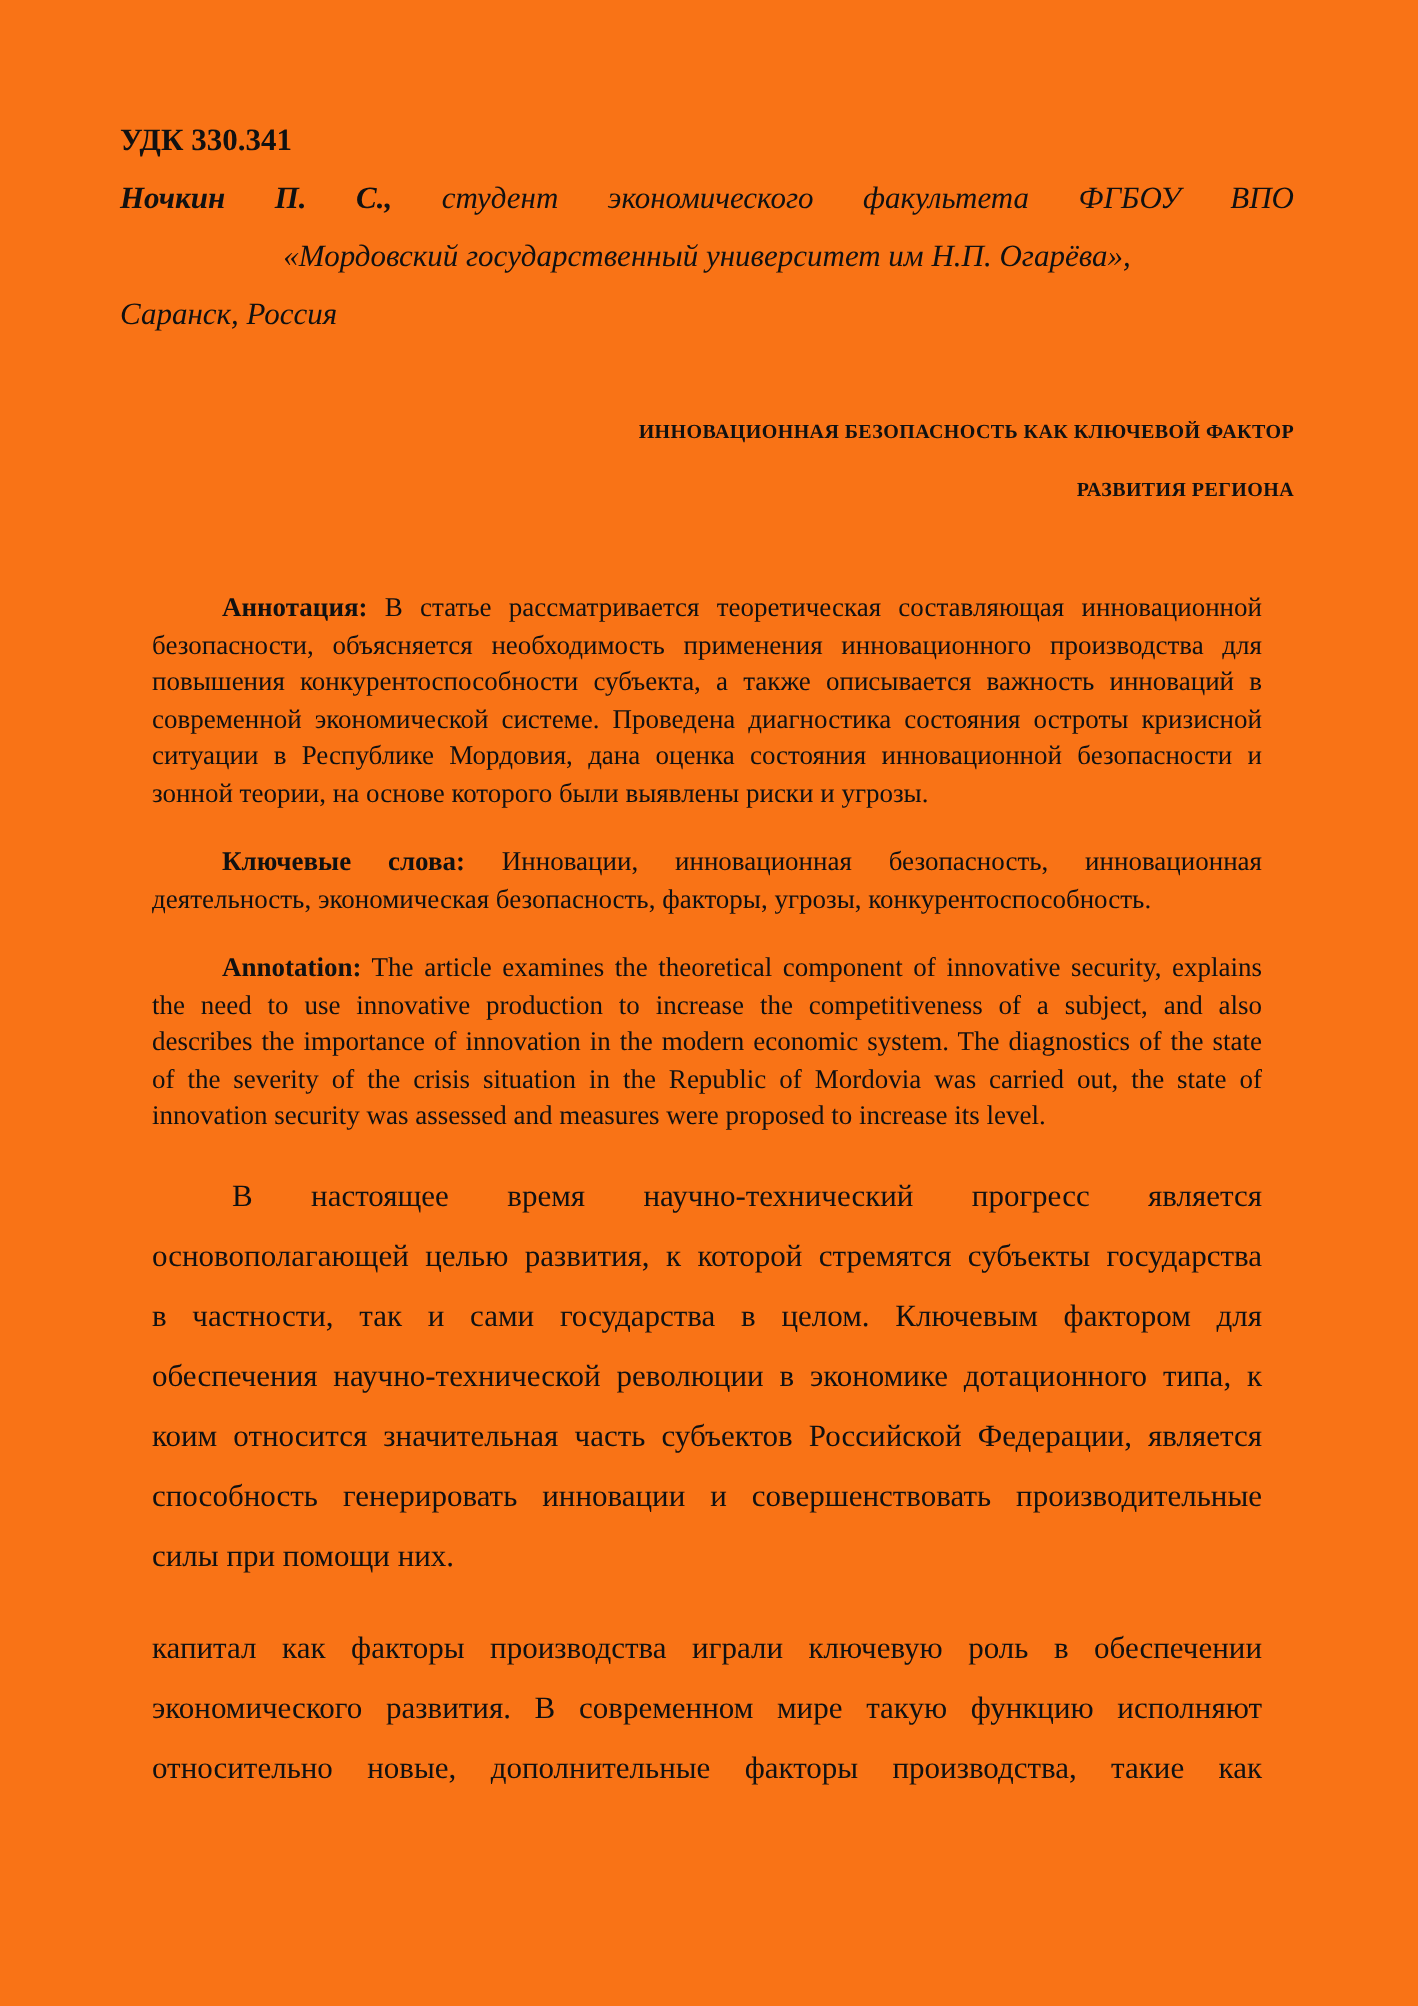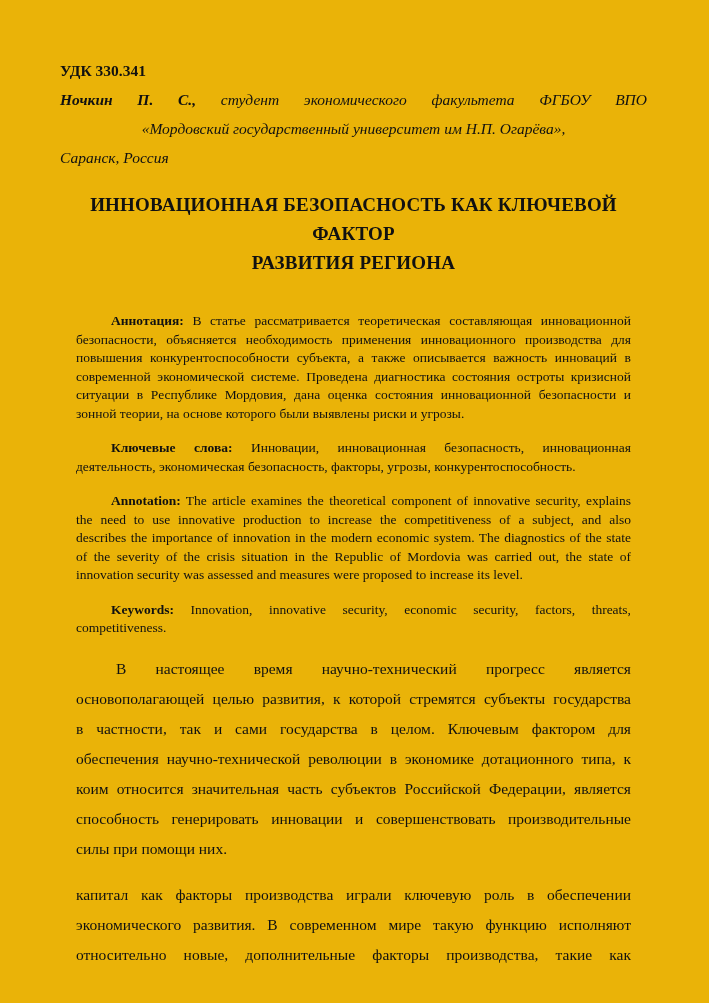--- a/index.html
+++ b/index.html
@@ -5,36 +5,36 @@
   html, body { margin: 0; padding: 0; }
   body {
     width: 709px; height: 1003px;
     background: #ffffff;
     font-family: "Liberation Serif", "DejaVu Serif", serif;
     color: #111111;
     overflow: hidden;
   }
   .page {
     width: 709px; height: 1003px;
-    background: #eab308;
+    background: #f97316;
     box-sizing: border-box;
     padding: 56px 62px 0 60px;
   }
   
   .hdr { font-size: 15.5px; line-height: 29px; }
   .udc { font-weight: bold; }
   .byline-main { text-align: justify; text-align-last: justify; font-style: italic; }
   .byline-main b { font-weight: bold; }
   .affil { font-style: italic; text-align: center; }
   .loc { font-style: italic; }
   
   .title-block {
-    margin-top: 18px;
-    font-size: 19px; font-weight: bold;
-    line-height: 29px; text-align: center;
+    margin-top: 30px;
+    font-size: 10px; font-weight: bold;
+    line-height: 29px; text-align: right;
     letter-spacing: 0.2px;
   }
   
   .abs-area { margin-top: 35px; font-size: 13.5px; line-height: 18.5px; }
   .para { margin: 16px; }
   .para.gap-before { margin-top: 4px; }
   .line { text-align: justify; text-align-last: justify; }
   .line.last { text-align-last: left; }
   .abs-area .line.first { text-indent: 35px; }
   .para b { font-weight: bold; }
@@ -74,24 +74,20 @@
         <div class="line first"><b>Ключевые слова:</b> Инновации, инновационная безопасность, инновационная</div>
         <div class="line last">деятельность, экономическая безопасность, факторы, угрозы, конкурентоспособность.</div>
       </div>
       <div class="para gap-before">
         <div class="line first"><b>Annotation:</b> The article examines the theoretical component of innovative security, explains</div>
         <div class="line">the need to use innovative production to increase the competitiveness of a subject, and also</div>
         <div class="line">describes the importance of innovation in the modern economic system. The diagnostics of the state</div>
         <div class="line">of the severity of the crisis situation in the Republic of Mordovia was carried out, the state of</div>
         <div class="line last">innovation security was assessed and measures were proposed to increase its level.</div>
       </div>
-      <div class="para">
-        <div class="line first"><b>Keywords:</b> Innovation, innovative security, economic security, factors, threats,</div>
-        <div class="line last">competitiveness.</div>
-      </div>
     </div>
 
   <div class="body-area" id="body-area">
       <div class="para">
         <div class="line first">В настоящее время научно-технический прогресс является</div>
         <div class="line">основополагающей целью развития, к которой стремятся субъекты государства</div>
         <div class="line">в частности, так и сами государства в целом. Ключевым фактором для</div>
         <div class="line">обеспечения научно-технической революции в экономике дотационного типа, к</div>
         <div class="line">коим относится значительная часть субъектов Российской Федерации, является</div>
         <div class="line">способность генерировать инновации и совершенствовать производительные</div>

